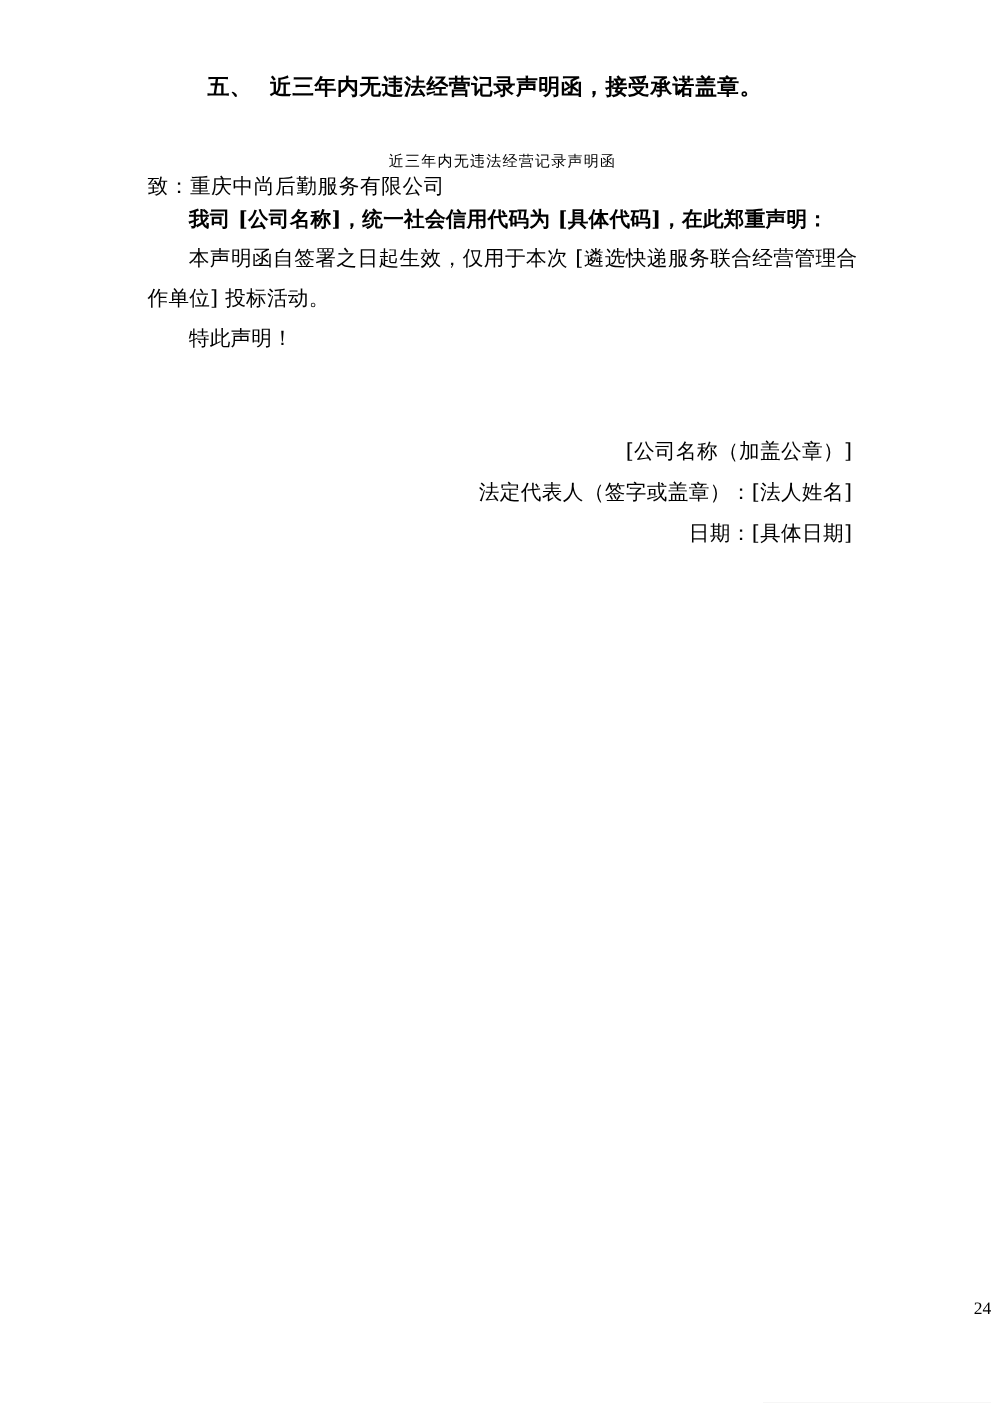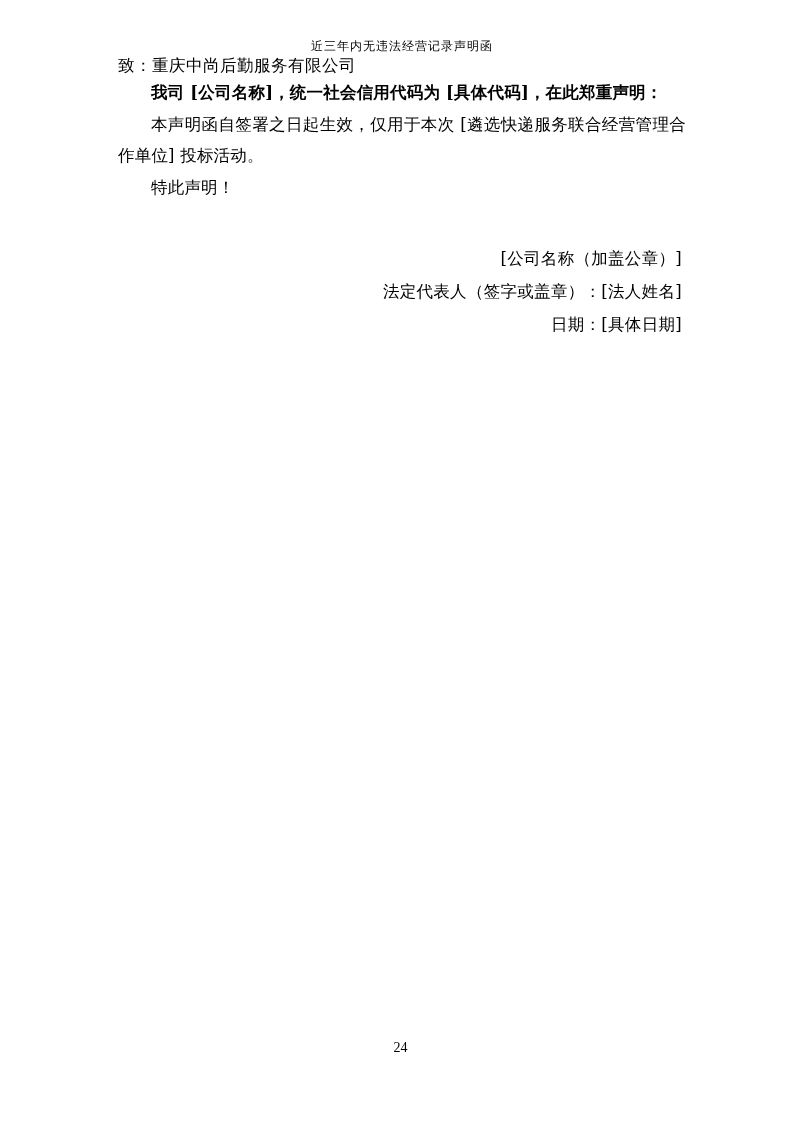--- a/index.html
+++ b/index.html
@@ -56,48 +56,51 @@
     text-justify: inter-ideograph;
     letter-spacing: 0.2px;
   }
   p.indent {
     text-indent: 2em;
   }
   .gap-sm { margin-top: 6px; font-weight: bold; }
   .gap-md { margin-top: 10px; }
 
   .sign-block {
-    margin-top: 38px;
+    margin-top: 58px;
     text-align: right;
     font-size: 16.5px;
     line-height: 2.0;
     letter-spacing: 0.3px;
     padding-right: 4px;
   }
   .sign-line {
     display: block;
   }
 
   .page-number {
     position: absolute;
     left: 0;
     right: 0;
     top: 1040px;
-    text-align: center;
+    text-align: right;
     font-size: 14px;
     font-family: "Liberation Serif", "DejaVu Serif", serif;
     margin-left: 8px;
   }
 </style>
 </head>
 <body>
 
 <div class="page">
   <div class="content">
 
+    <div class="heading">
+      <span class="num">五、</span><span>近三年内无违法经营记录声明函，接受承诺盖章。</span>
+    </div>
 
     <div class="doc-title">近三年内无违法经营记录声明函</div>
 
     <div class="addressee">致：重庆中尚后勤服务有限公司</div>
 
     <p class="body-par indent gap-sm">我司 [公司名称]，统一社会信用代码为 [具体代码]，在此郑重声明：</p>
     <p class="body-par indent gap-md">本声明函自签署之日起生效，仅用于本次 [遴选快递服务联合经营管理合作单位] 投标活动。</p>
     <p class="body-par indent gap-md">特此声明！</p>
 
     <div class="sign-block">

